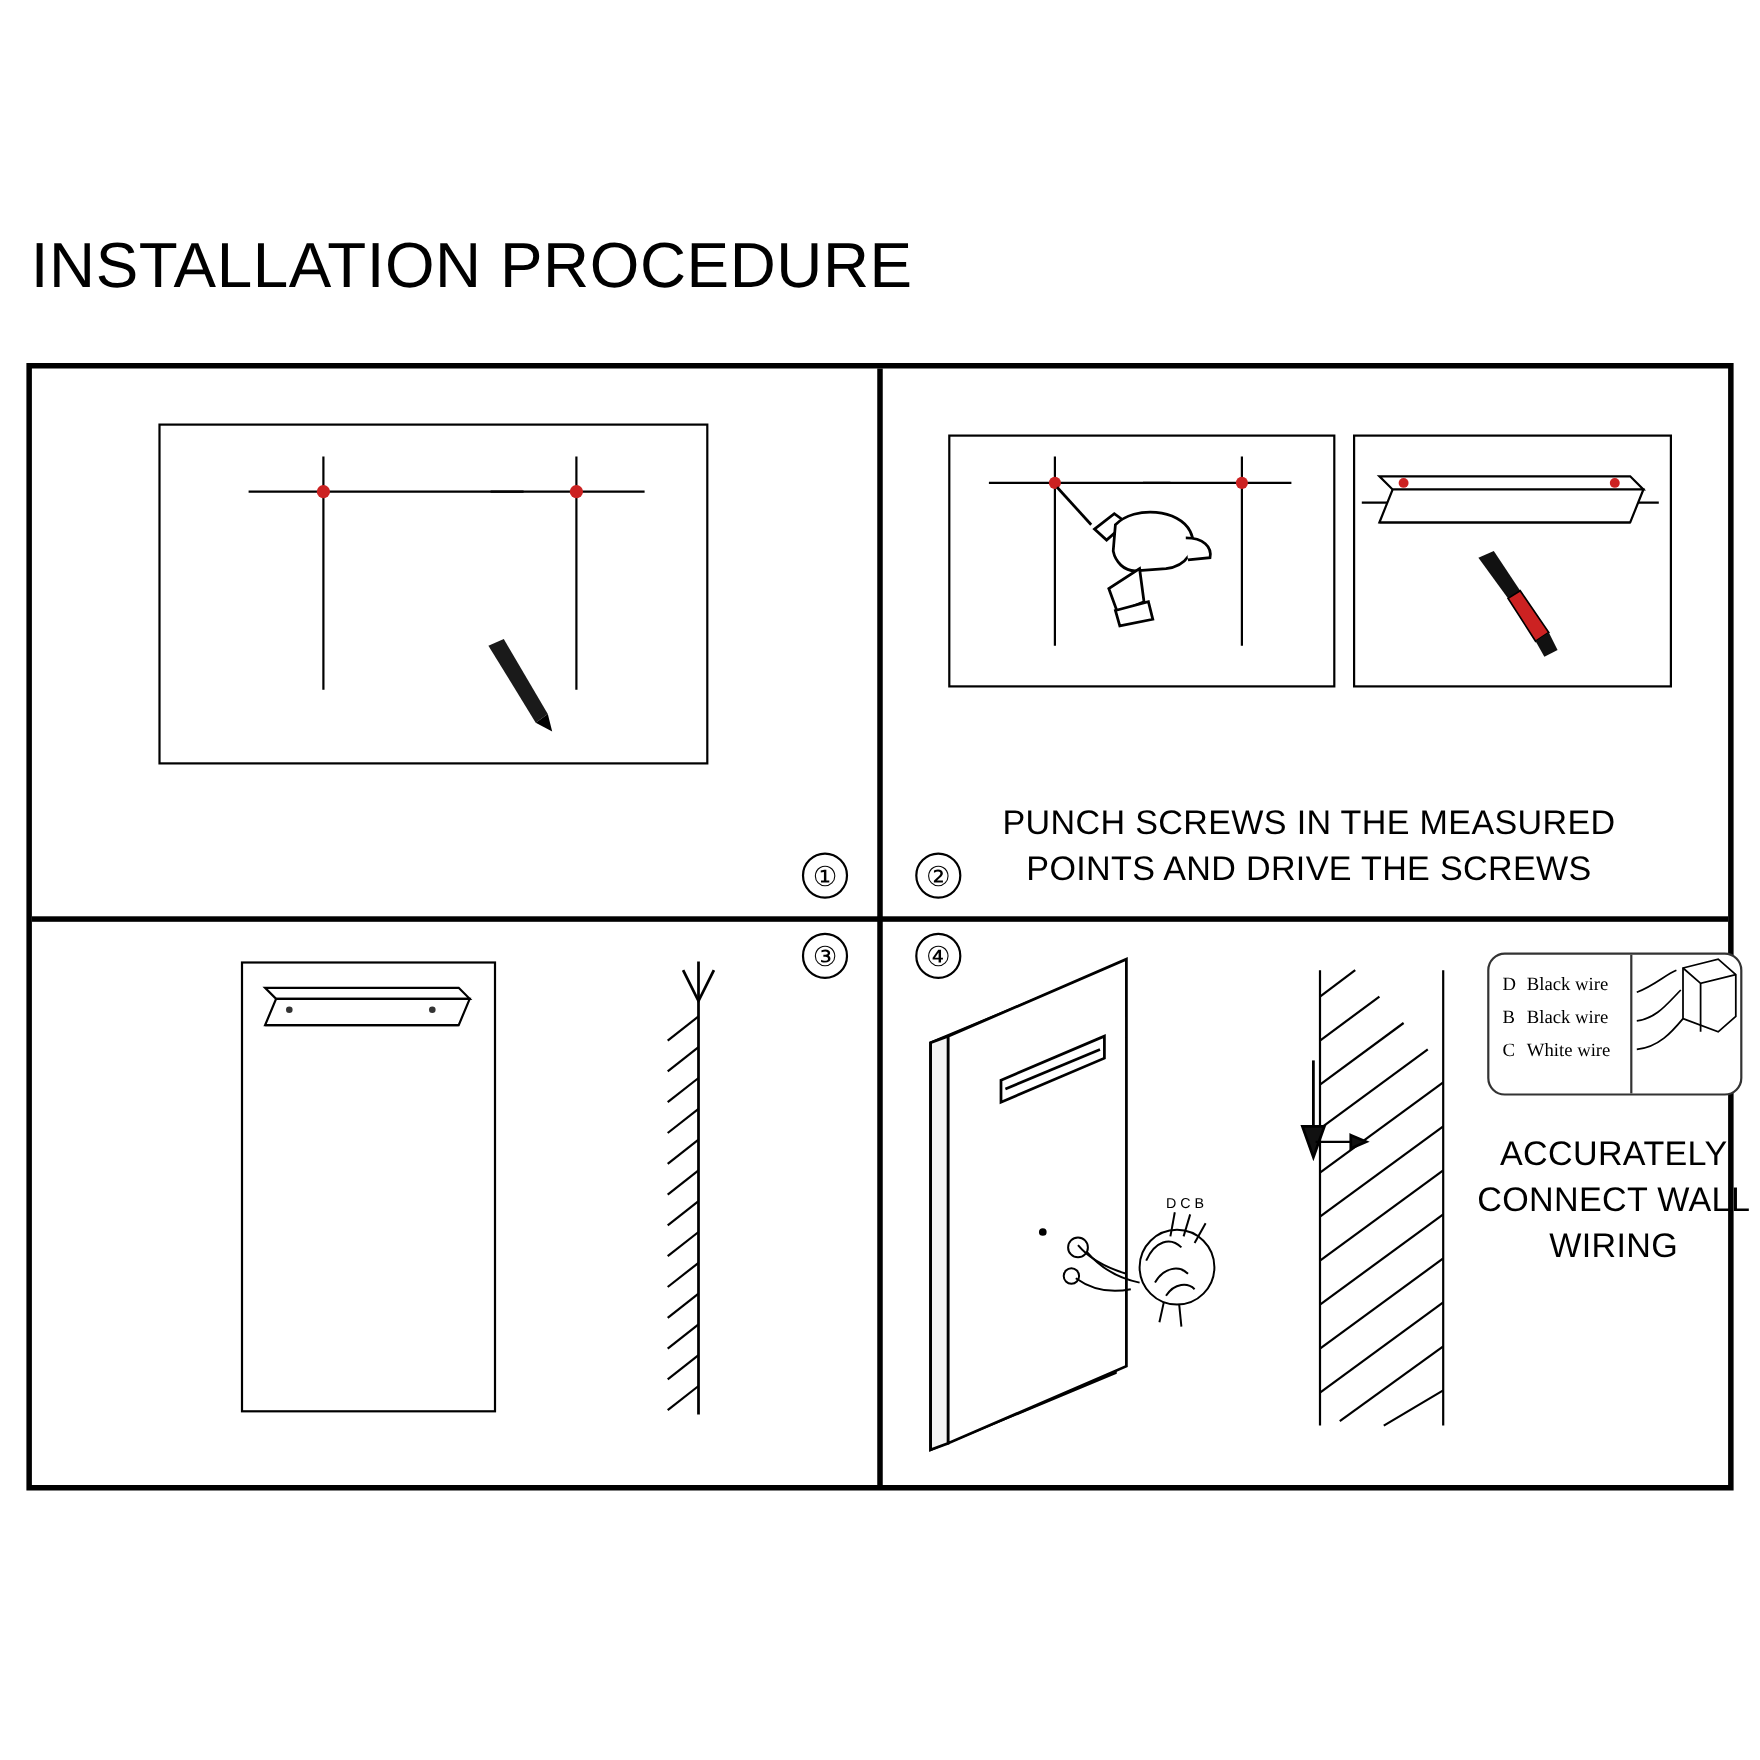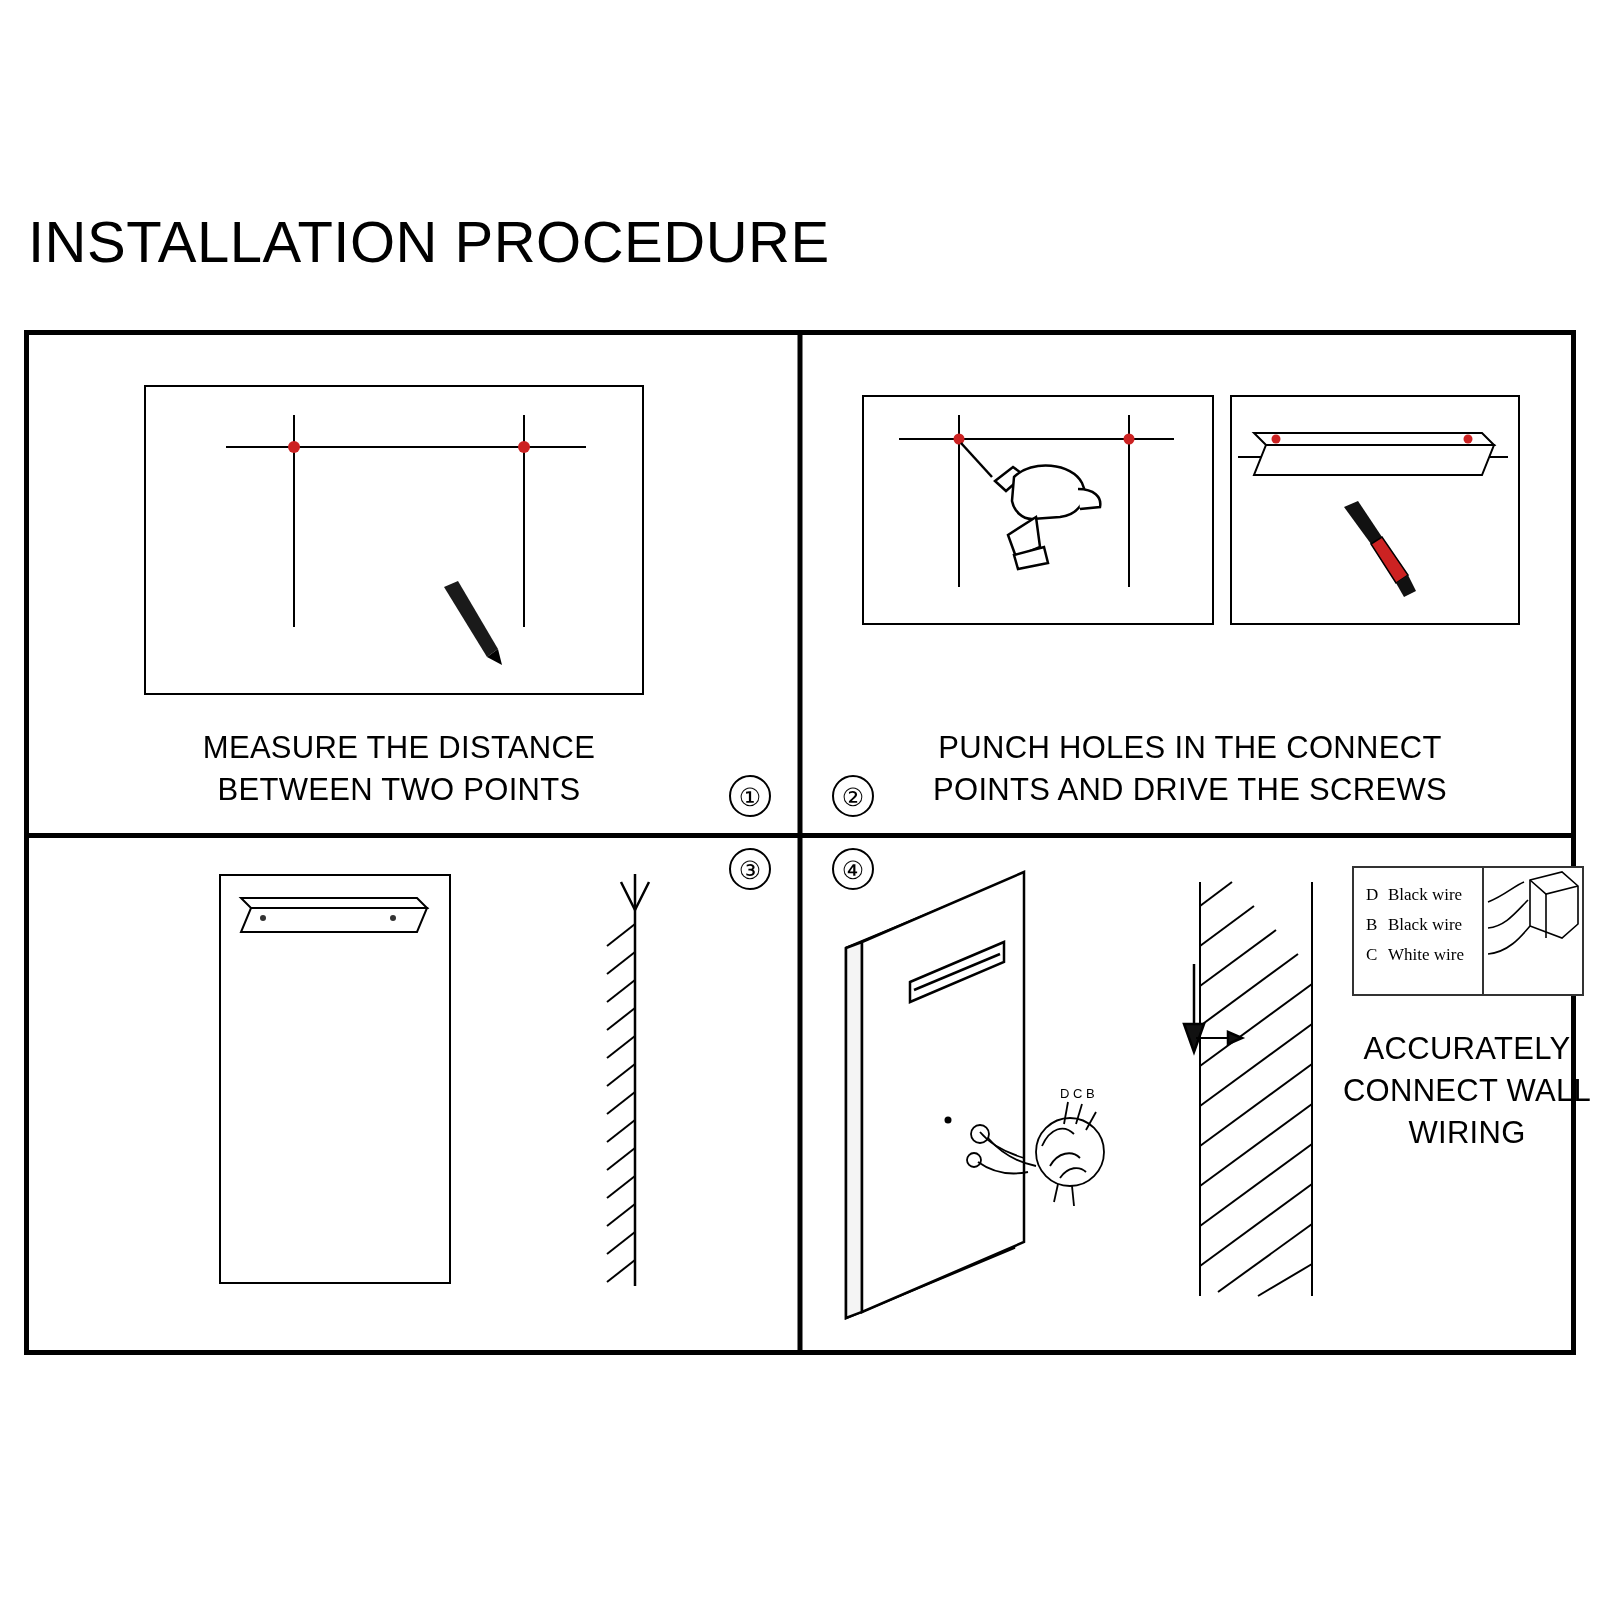--- a/index.html
+++ b/index.html
@@ -85,21 +85,21 @@
   .innerbox {
     position: absolute;
     border: 2.5px solid #000;
     box-sizing: border-box;
     background: #fff;
   }
   svg { display: block; }
   .wirebox {
     position: absolute;
     border: 2px solid #333;
-    border-radius: 0;
+    border-radius: 16px;
     box-sizing: border-box;
     background: #fff;
   }
   .wirelabels {
     position: absolute;
     left: 12px;
     top: 12px;
     font-family: "Liberation Serif", serif;
     font-size: 17px;
     line-height: 30px;
@@ -135,22 +135,20 @@
           <line x1="300" y1="60" x2="440" y2="60" stroke="#000" stroke-width="2"></line>
           <circle cx="148" cy="60" r="6" fill="#cc2222"></circle>
           <circle cx="378" cy="60" r="6" fill="#cc2222"></circle>
           <g>
             <polygon points="298,200 312,194 352,262 341,270" fill="#1a1a1a"></polygon>
             <polygon points="341,270 352,262 356,278" fill="#000"></polygon>
           </g>
         </svg>
       </div>
 
-      <div class="caption" style="left:40px; top:392px; width:660px;">MEASURE THE DISTANCE
-BETWEEN TWO POINTS</div>
       <div class="stepnum" style="left:700px; top:440px;">①</div>
     </div>
 
     <div class="quad q2">
       <div class="stepnum" style="left:32px; top:440px;">②</div>
 
       <div class="innerbox" style="left:62px; top:60px; width:352px; height:230px;">
         <svg width="347" height="225" viewBox="0 0 347 225">
           <line x1="35" y1="42" x2="200" y2="42" stroke="#000" stroke-width="2"></line>
           <line x1="175" y1="42" x2="310" y2="42" stroke="#000" stroke-width="2"></line>
@@ -180,21 +178,21 @@
           <circle cx="44" cy="42" r="4.5" fill="#cc2222"></circle>
           <circle cx="236" cy="42" r="4.5" fill="#cc2222"></circle>
           <g>
             <polygon points="112,110 126,104 150,140 139,147" fill="#111"></polygon>
             <polygon points="139,147 150,140 176,178 164,186" fill="#cc2222" stroke="#000" stroke-width="1.5"></polygon>
             <polygon points="164,186 176,178 184,194 172,200" fill="#111"></polygon>
           </g>
         </svg>
       </div>
 
-      <div class="caption" style="left:40px; top:392px; width:700px;">PUNCH HOLES IN THE CONNECT
+      <div class="caption" style="left:40px; top:392px; width:700px;">PUNCH SCREWS IN THE MEASURED
 POINTS AND DRIVE THE SCREWS</div>
     </div>
 
     <div class="quad q3">
       <div class="stepnum" style="left:700px; top:10px;">③</div>
 
       <div class="innerbox" style="left:190px; top:36px; width:232px; height:410px;">
         <svg width="227" height="405" viewBox="0 0 227 405">
           <g>
             <polygon points="20,22 196,22 206,32 30,32" fill="#fff" stroke="#000" stroke-width="2"></polygon>

